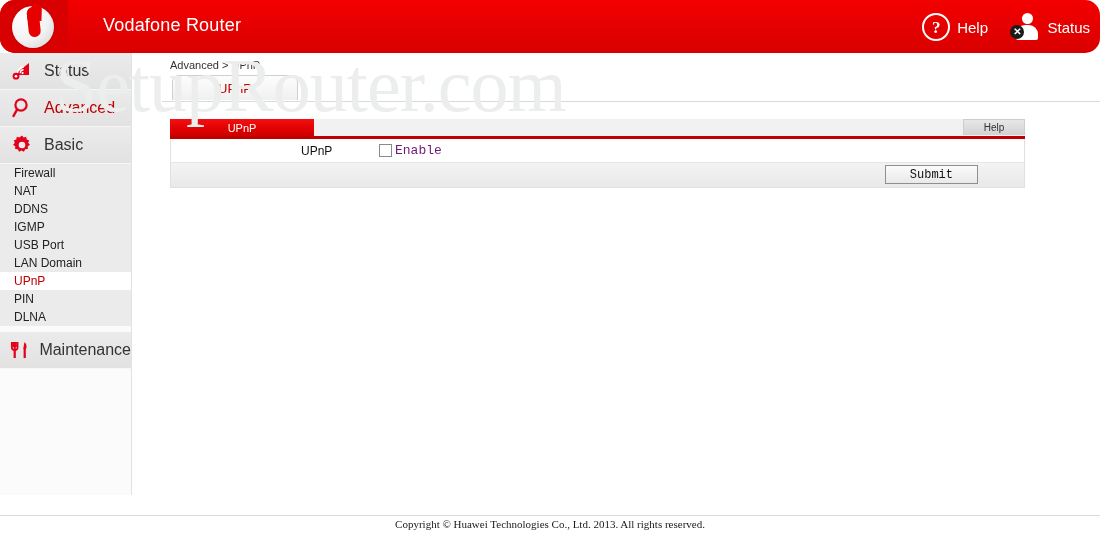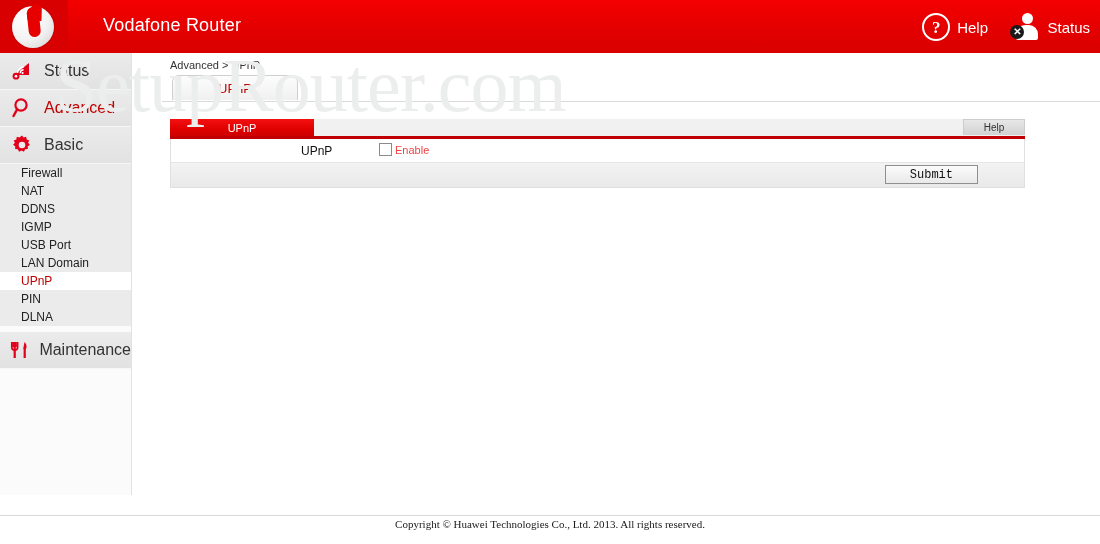--- a/index.html
+++ b/index.html
@@ -19,20 +19,21 @@
 
   
   #header {
     position: absolute;
     left: 0; top: 0;
     width: 1100px;
     height: 53px;
     background: #e60000;
     background: linear-gradient(to bottom, #f40000 0%, #e40000 55%, #d90000 100%);
     overflow: hidden;
+    border-radius: 15px;
   }
   #logo-box {
     position: absolute;
     left: 0; top: 0;
     width: 68px; height: 53px;
     background: #d80000;
   }
   #vf-logo {
     position: absolute;
     left: 12px; top: 6px;
@@ -162,21 +163,21 @@
     justify-content: center;
   }
   .nav-main .lbl {
     font-size: 16px;
     color: #333333;
   }
   .nav-main.active .lbl { color: #c00000; }
   .nav-sub-wrap { background: #ebebeb; }
   .nav-sub {
     height: 18px;
-    padding-left: 21px;
+    padding-left: 14px;
     font-size: 12px;
     color: #222222;
     display: flex;
     align-items: center;
     cursor: pointer;
   }
   .nav-sub.active {
     color: #c00000;
     background: #ffffff;
   }
@@ -278,24 +279,25 @@
     align-items: center;
   }
   #upnp-checkbox {
     width: 13px; height: 13px;
     border: 1px solid #8a8a8a;
     background: #ffffff;
     box-sizing: border-box;
     cursor: pointer;
   }
   #upnp-checkbox-label {
-    font-size: 11px;
-    color: #ef4444;
+    font-size: 13px;
+    color: #701a75;
     margin-left: 3px;
     cursor: pointer;
+    font-family: Liberation Mono, monospace;
   }
   #panel-footer {
     background: linear-gradient(to bottom, #f3f3f3 0%, #e9e9e9 100%);
     border: 1px solid #e0e0e0;
     border-top: 1px solid #e6e6e6;
     height: 24px;
     position: relative;
   }
   #submit-button {
     position: absolute;

